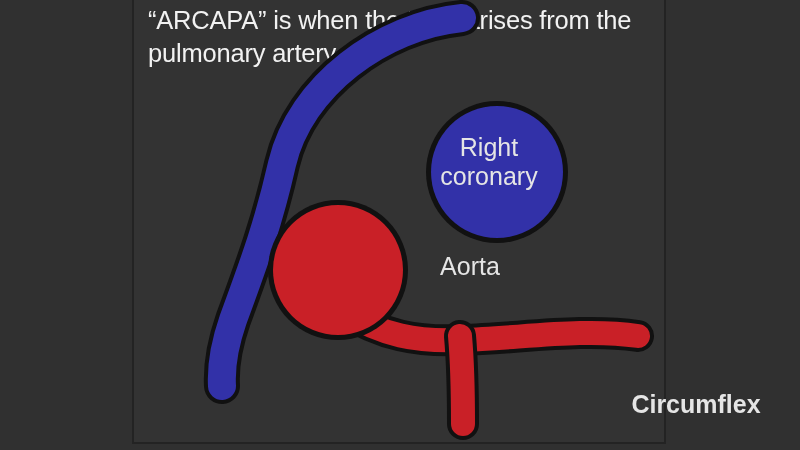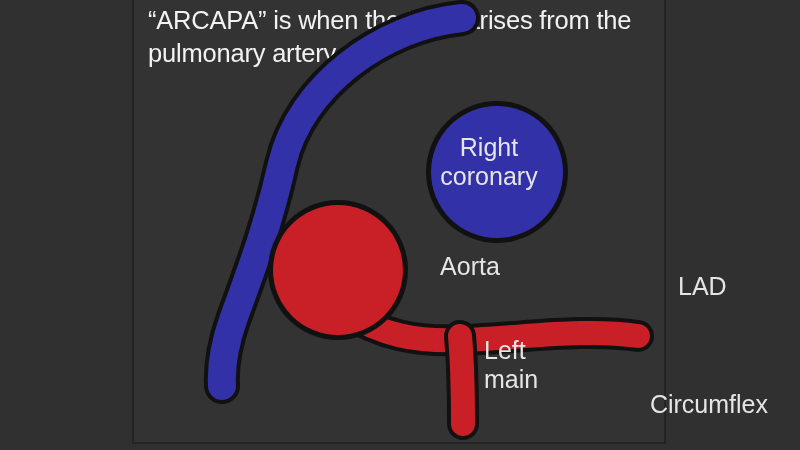--- a/index.html
+++ b/index.html
@@ -63,21 +63,21 @@
     line-height: 29px;
     text-align: center;
     white-space: pre-line;
     pointer-events: none;
   }
   #label-right-coronary { left: 292px; top: 133px; width: 130px; }
   #label-pulmonary-artery { left: 425px; top: 133px; width: 146px; }
   #label-aorta { left: 282px; top: 252px; width: 112px; }
   #label-left-main { left: 352px; top: 336px; width: 92px; text-align: left; }
   #label-lad { left: 546px; top: 272px; width: 84px; text-align: left; }
-  #label-circumflex { left: 492px; top: 390px; width: 144px; text-align: right; }
+  #label-circumflex { left: 492px; top: 390px; width: 144px; text-align: center; font-weight: bold; }
 </style>
 </head>
 <body>
 
 <div id="slide">
 
   <div id="panel"></div>
   <div id="panel-left-edge"></div>
 
   <div id="title">“ARCAPA” is when the RCA arises from the
@@ -101,21 +101,18 @@
       <circle cx="206" cy="270" r="70" fill="#111111"></circle>
       <circle cx="206" cy="270" r="65" fill="#c92027"></circle>
     </svg>
 
     <div class="vessel-label" id="label-right-coronary">Right
 coronary</div>
 
 
     <div class="vessel-label" id="label-aorta">Aorta</div>
 
-    <div class="vessel-label" id="label-left-main">Left
-main</div>
 
-    <div class="vessel-label" id="label-lad">LAD</div>
 
     <div class="vessel-label" id="label-circumflex">Circumflex</div>
   </div>
 
 </div>
 
 </body></html>

